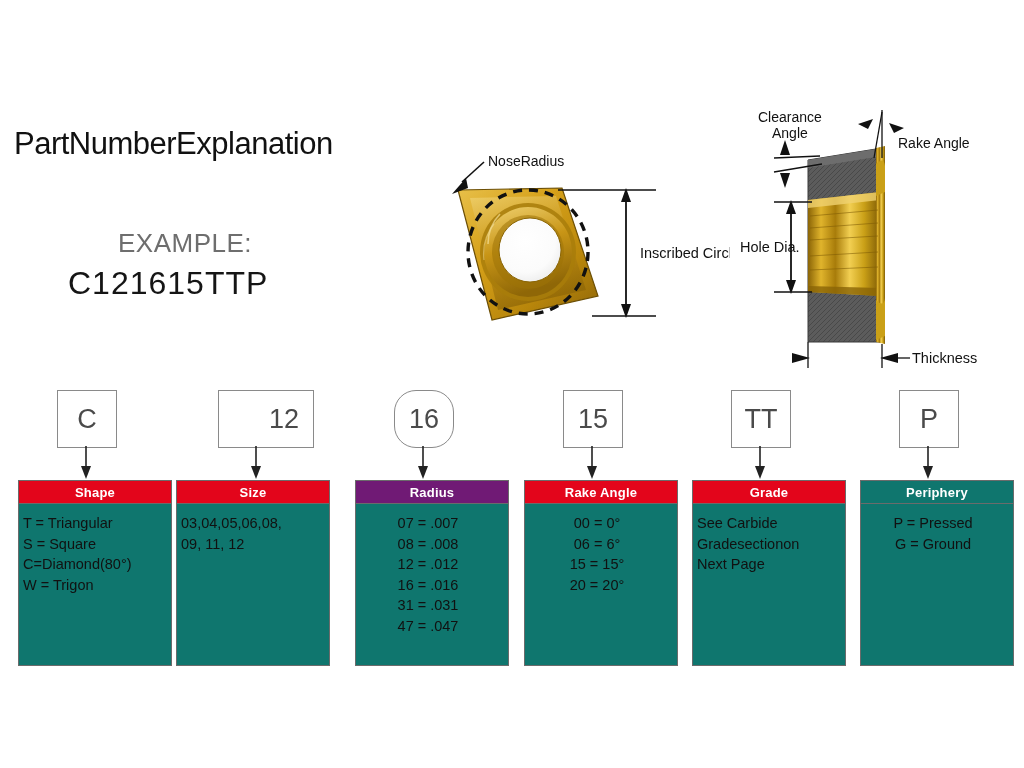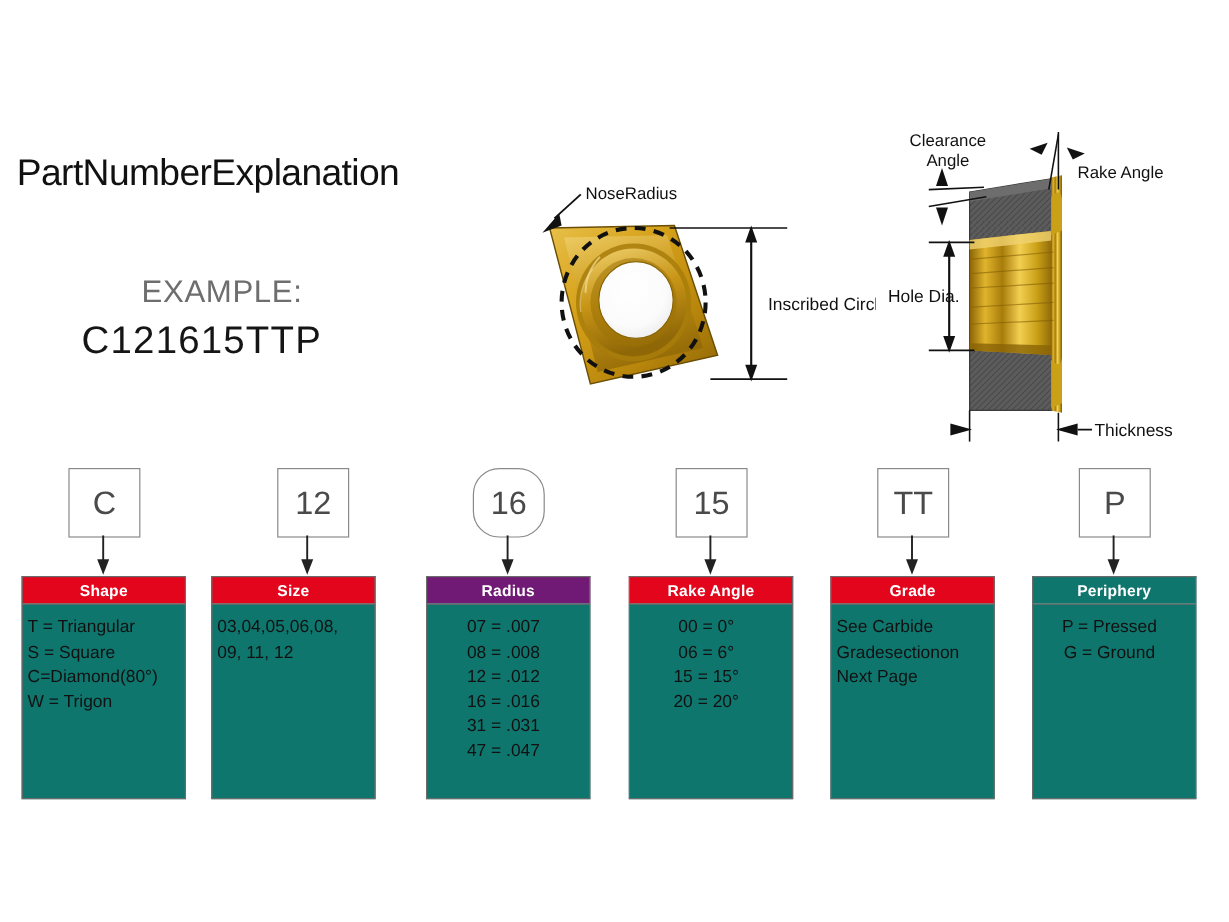--- a/index.html
+++ b/index.html
@@ -21,21 +21,21 @@
   }
   #example-value{
     position:absolute;left:68px;top:265px;
     font-size:32px;color:#151515;letter-spacing:1px;white-space:nowrap;
   }
 
   
   .art{position:absolute;}
 
   
-  .col{position:absolute;top:480px;width:137px;}
+  .col{position:absolute;top:480px;width:154px;}
   .code-box{
     position:absolute;top:390px;width:58px;height:56px;
     border:1.4px solid #8a8a8a;background:#fff;
     display:flex;align-items:center;justify-content:center;
     font-size:27px;color:#4a4a4a;letter-spacing:0;
   }
   .arrow{position:absolute;top:446px;width:12px;height:34px;}
   .hdr{
     height:22px;background:#e3051b;border:1.2px solid #6b6b6b;
     border-bottom:none;
@@ -179,21 +179,21 @@
         </svg></div>
       <div class="col" style="left: 18px;">
         <div class="hdr" style="background: rgb(227, 5, 27);">Shape</div>
         <div class="body lft">
           <div>T = Triangular</div>
           <div>S = Square</div>
           <div>C=Diamond(80°)</div>
           <div>W = Trigon</div>
         </div>
       </div>
-      <div class="code-box" style="left: 231px;">12</div>
+      <div class="code-box" style="left: 218px; padding-left: 36px;">12</div>
       <div class="arrow" style="left: 250px;"><svg width="12" height="34" viewBox="0 0 12 34">
           <line x1="6" y1="0" x2="6" y2="24" stroke="#222" stroke-width="1.6"></line>
           <polygon points="6,33 1,20 11,20" fill="#222"></polygon>
         </svg></div>
       <div class="col" style="left: 176px;">
         <div class="hdr" style="background: rgb(227, 5, 27);">Size</div>
         <div class="body lft">
           <div>03,04,05,06,08,</div>
           <div>09, 11, 12</div>
         </div>

